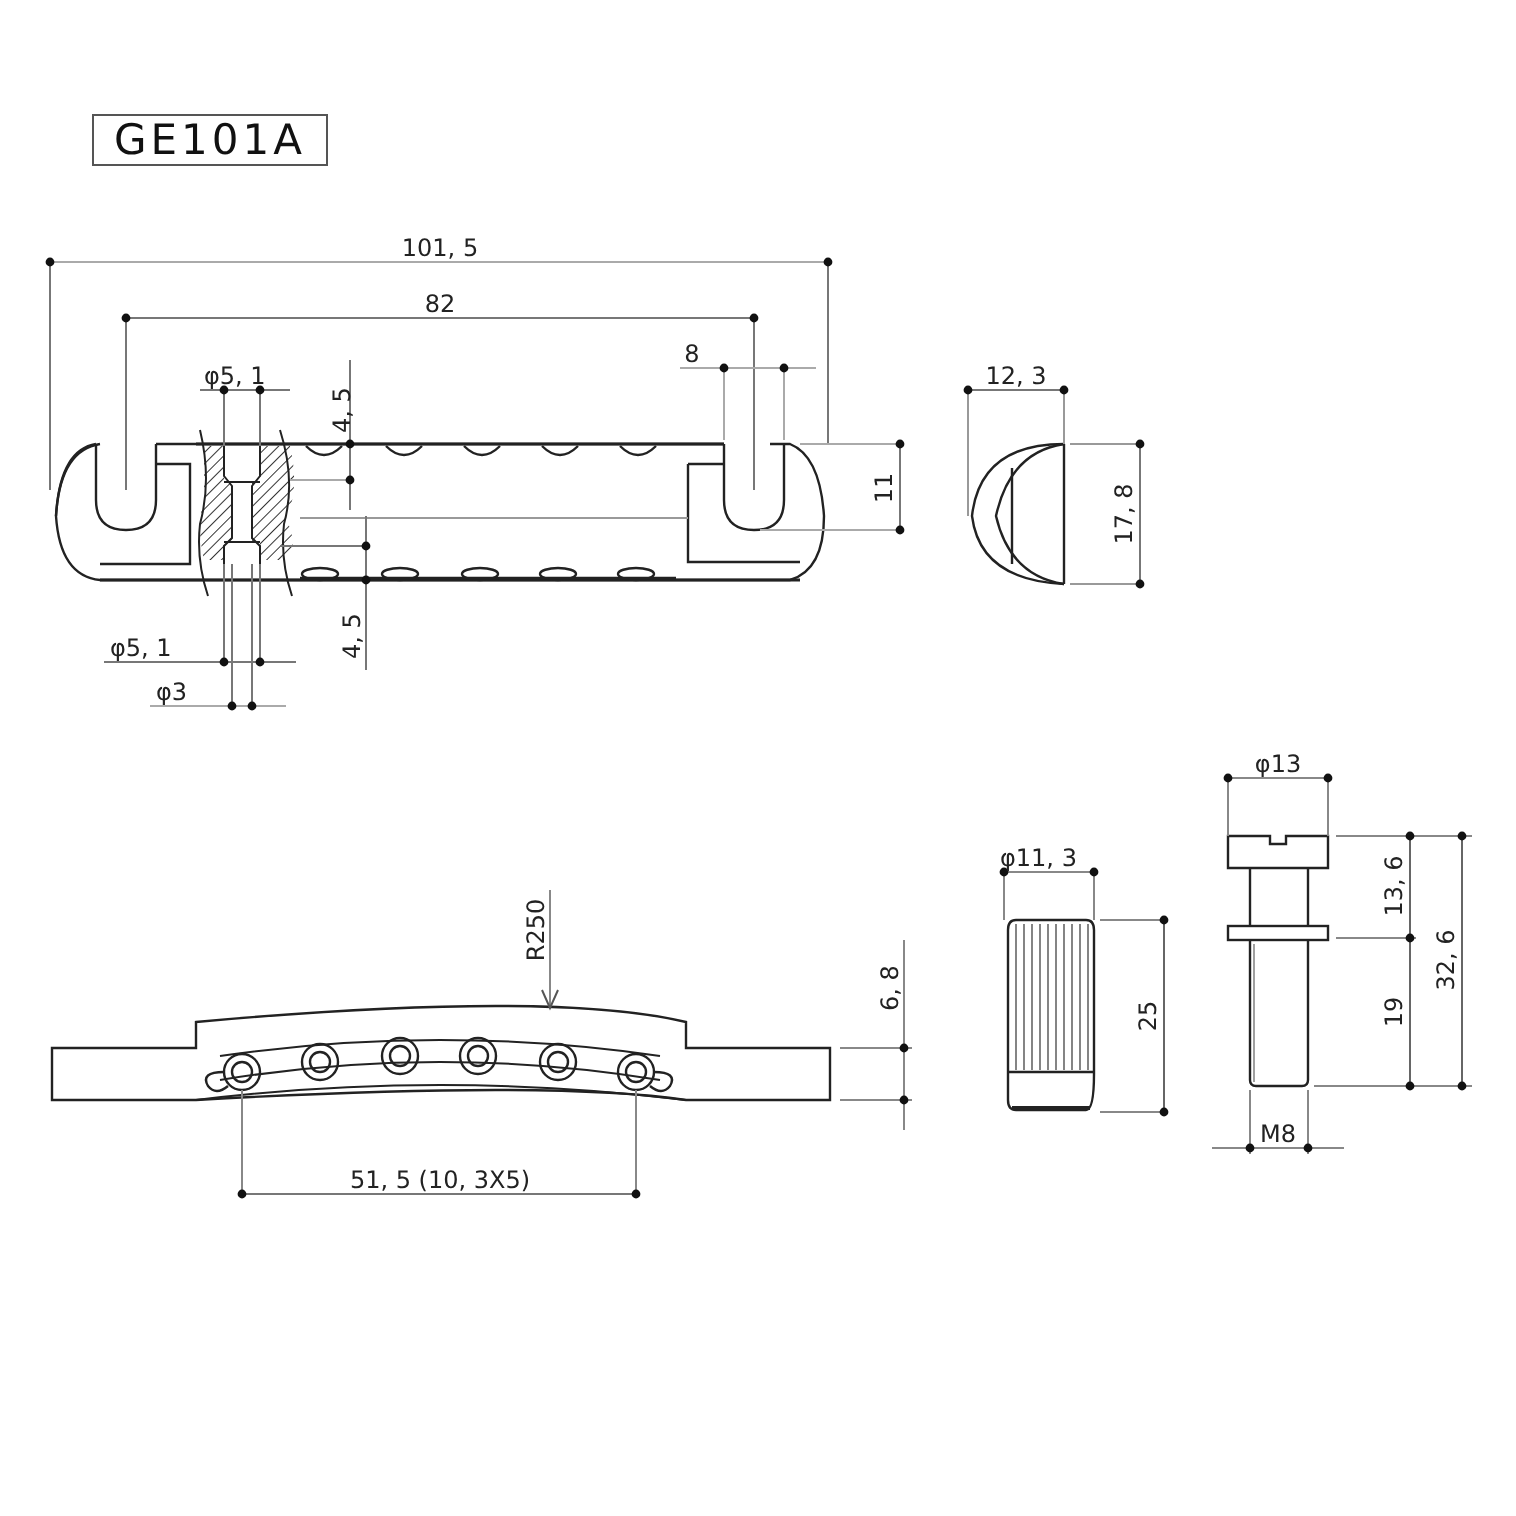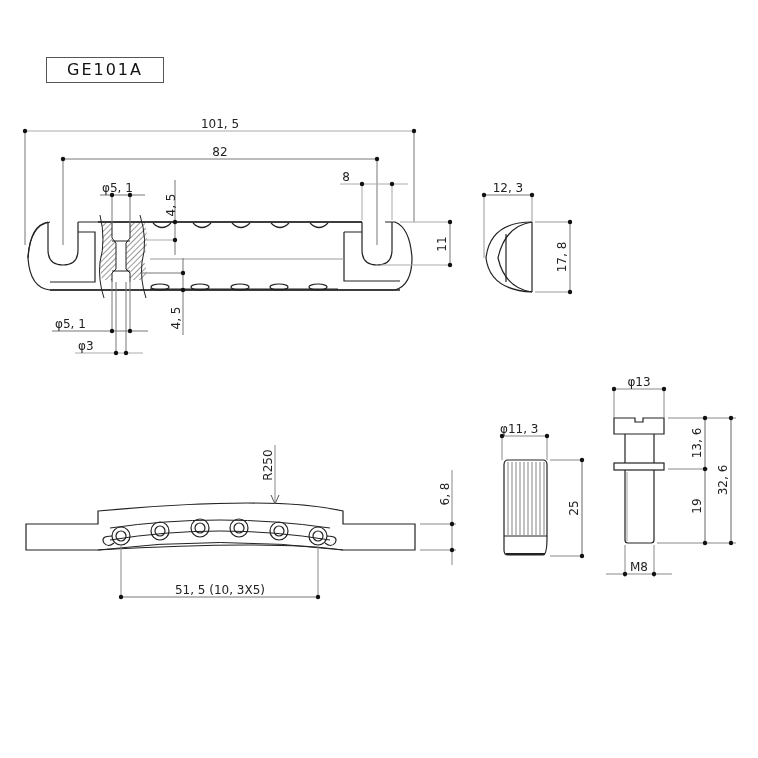--- a/index.html
+++ b/index.html
@@ -1,20 +1,20 @@
 <!DOCTYPE html>
 <html><head>
 <meta charset="utf-8">
 <style>
   html, body { margin: 0; padding: 0; background: #ffffff; }
   body { width: 758px; height: 758px; position: relative; overflow: hidden; font-family: "Liberation Sans", sans-serif; }
   .title-box {
     position: absolute; left: 46px; top: 57px; width: 118px; height: 26px;
     border: 1px solid #555; box-sizing: border-box;
-    font-family: "DejaVu Sans", sans-serif; font-size: 16px; letter-spacing: 2px;
+    font-family: "DejaVu Sans", sans-serif; font-size: 21px; letter-spacing: 2px;
     line-height: 24px; text-align: center; color: #111;
   }
   svg { position: absolute; left: 0; top: 0; }
   .dimtext { font-family: "DejaVu Sans", sans-serif; font-size: 12px; fill: #222; }
 </style>
 </head>
 <body>
 
 <div class="title-box">GE101A</div>
 

